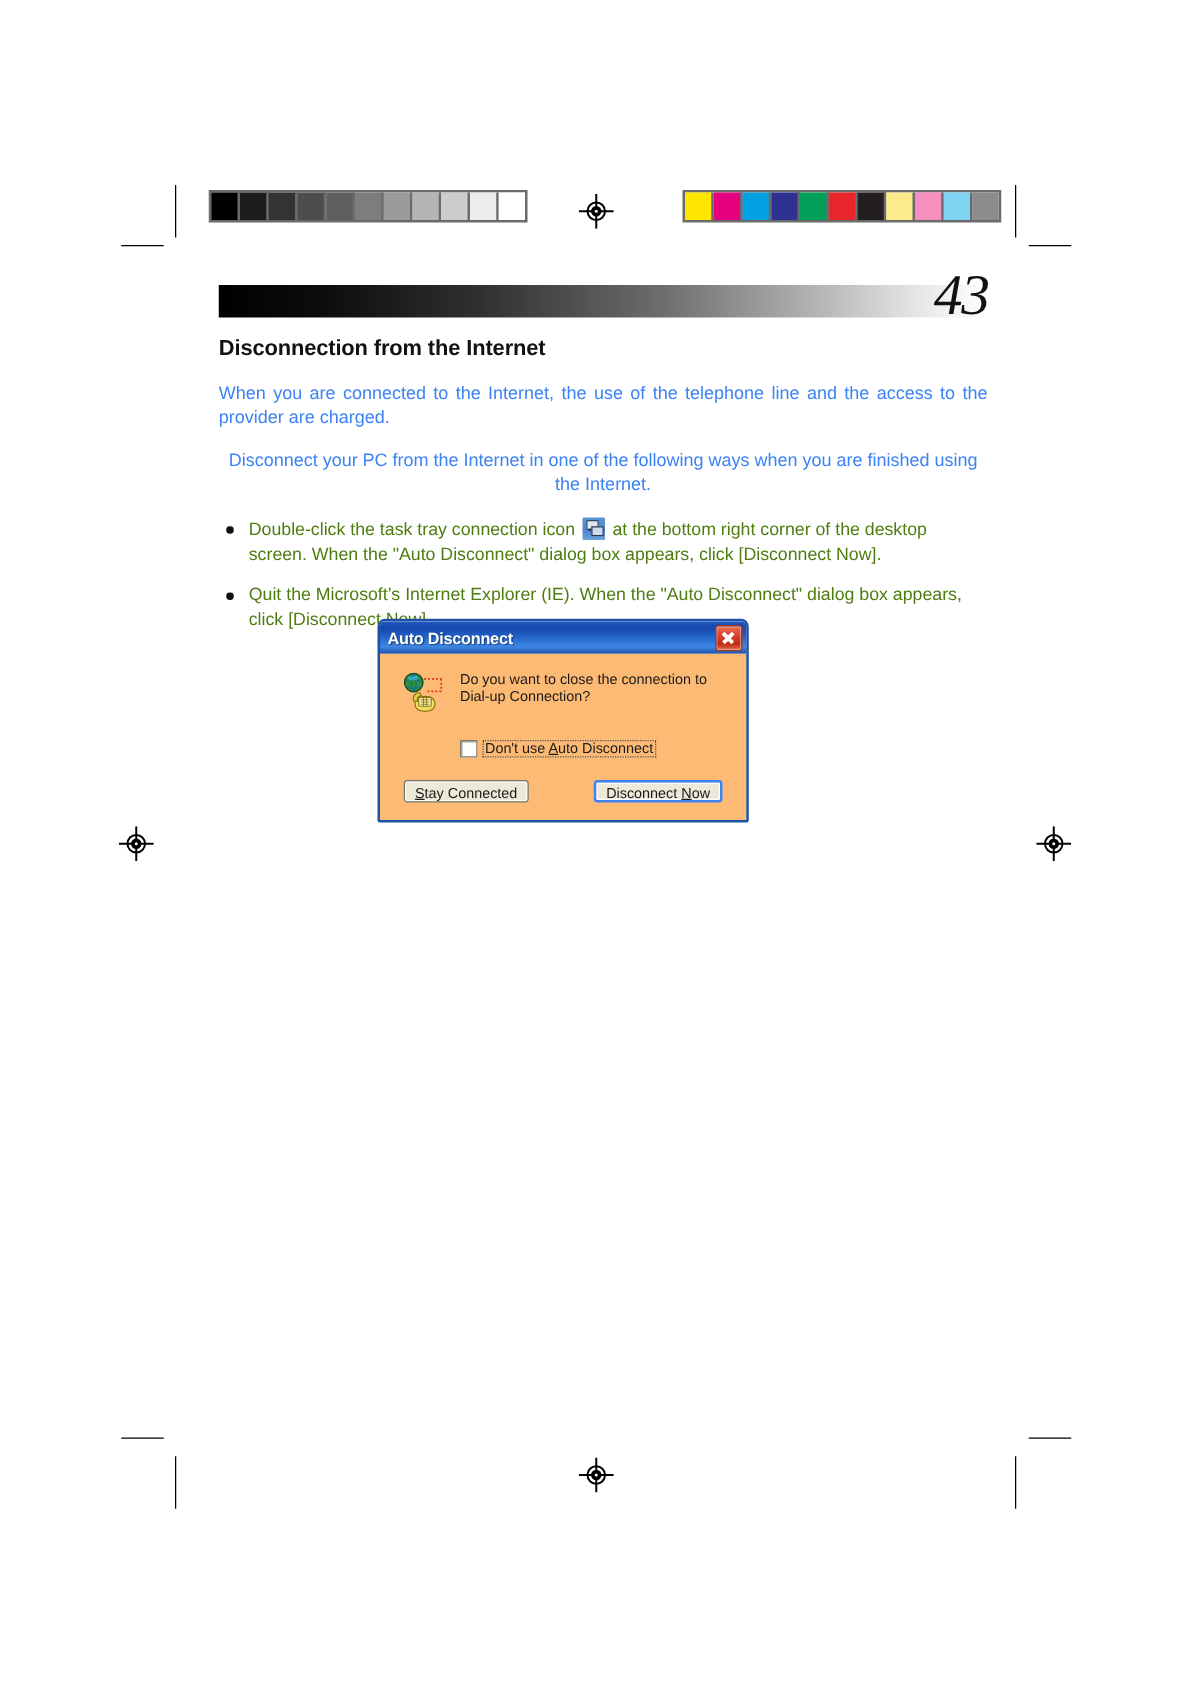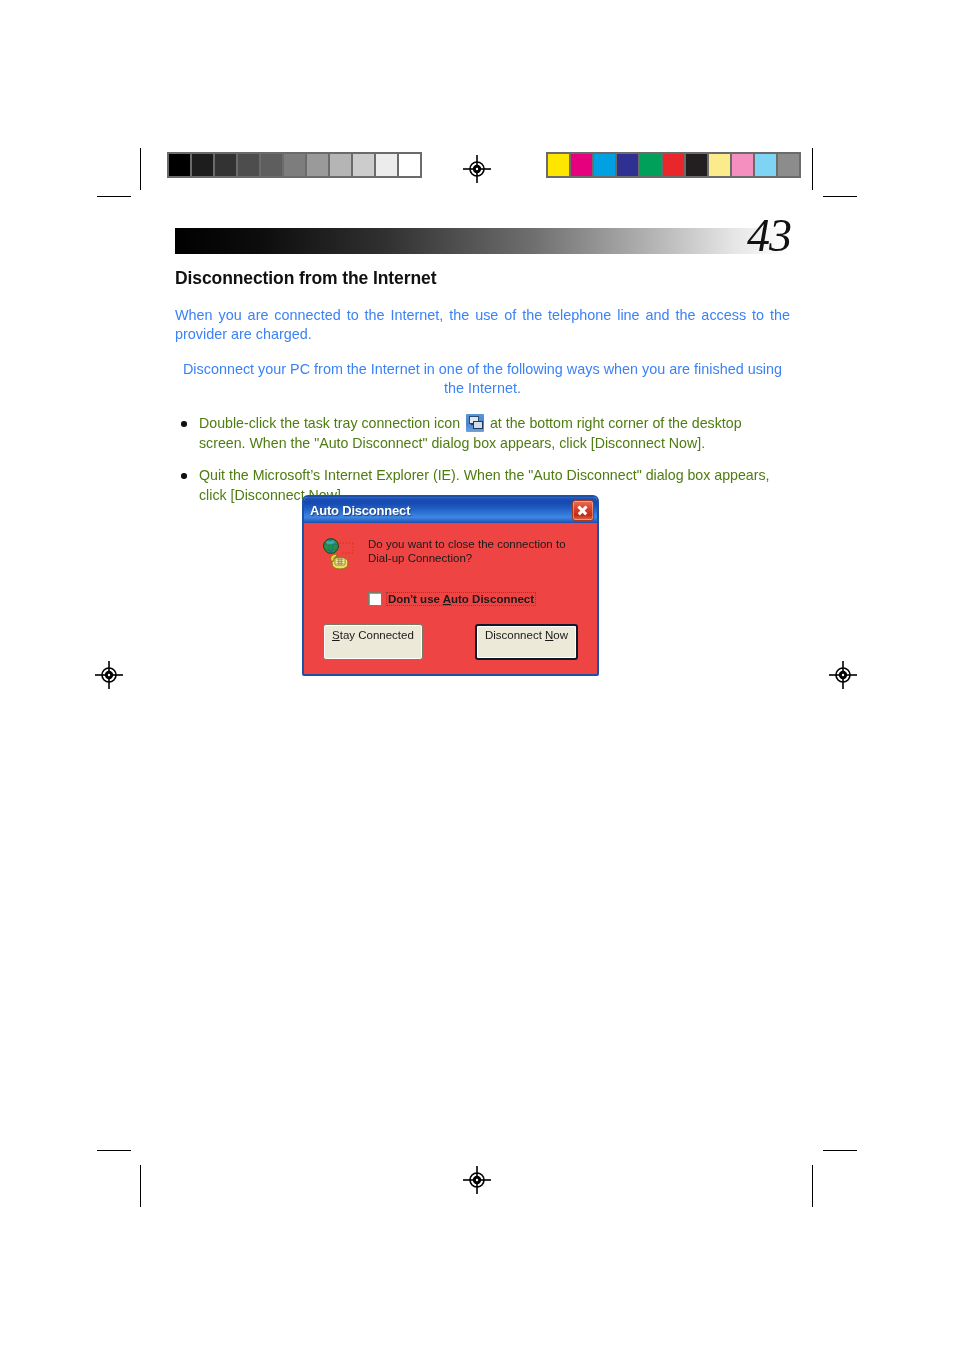--- a/index.html
+++ b/index.html
@@ -196,21 +196,21 @@
     left: 4px;
     top: 8px;
     width: 11px;
     height: 2.5px;
     background: #ffffff;
   }
   .dlg-close::before { transform: rotate(45deg); }
   .dlg-close::after  { transform: rotate(-45deg); }
 
   .dlg-body {
-    background: #ef4444;
+    background: #fdba74;
     padding: 12px 14px 10px 14px;
   }
   .dlg-msgrow {
     display: flex;
     align-items: flex-start;
   }
   .dlg-icon {
     width: 36px;
     height: 34px;
     margin: 2px 10px 0 4px;
@@ -220,21 +220,20 @@
   .dlg-msg {
     font-size: 11.5px;
     line-height: 14px;
     color: #1a1a1a;
     padding-top: 2px;
   }
   .dlg-checkrow {
     display: flex;
     align-items: center;
     margin: 21px 0 0 50px;
-    font-weight: bold;
   }
   .dlg-checkbox {
     width: 12px;
     height: 12px;
     border: 1px solid #7c7c68;
     background: #ffffff;
     box-shadow: inset 1px 1px 0 #9b9b86;
     flex: none;
     cursor: pointer;
   }
@@ -249,36 +248,36 @@
   }
   .dlg-buttons {
     display: flex;
     justify-content: center;
     gap: 52px;
     margin-top: 18px;
     margin-bottom: 4px;
   }
   .dlg-btn {
     min-width: 100px;
-    height: 36px;
+    height: 18px;
     line-height: 20px;
     text-align: center;
     font-size: 11.5px;
     color: #1a1a1a;
     background: #ece9d8;
     border: 1px solid #7a7a66;
     border-radius: 3px;
     box-shadow: inset 0 0 0 1px #ffffff;
     cursor: pointer;
     padding: 0 8px;
     box-sizing: border-box;
     white-space: nowrap;
   }
   .dlg-btn.default {
-    border: 2px solid #0f172a;
+    border: 2px solid #3b82f6;
     line-height: 18px;
   }
   u.acc { text-decoration: underline; }
 </style>
 </head>
 <body>
 
 <div class="crop-v" style="left:140px; top:148px; height:42px;"></div>
 <div class="crop-h" style="left:97px; top:196px; width:34px;"></div>
 <div class="crop-v" style="left:812px; top:148px; height:42px;"></div>

